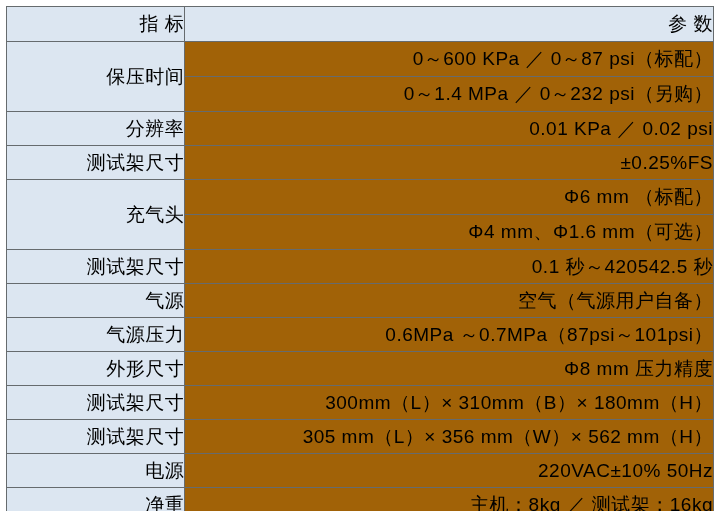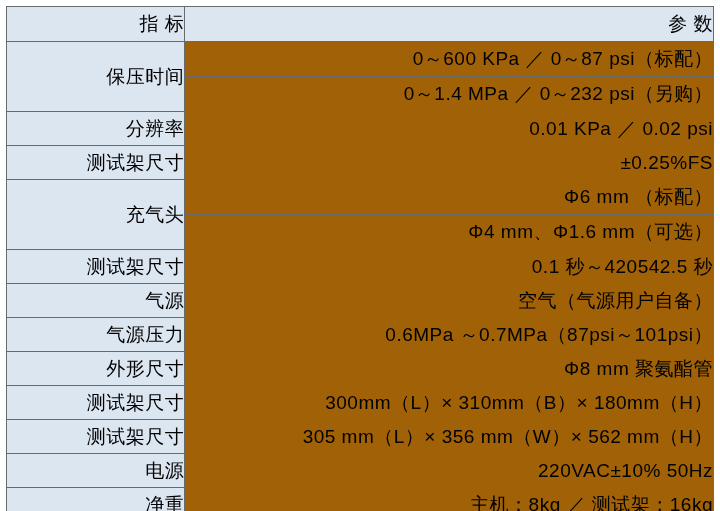--- a/index.html
+++ b/index.html
@@ -107,21 +107,21 @@
         <td class="value-cell">空气（气源用户自备）</td>
       </tr>
 
       <tr class="row-h">
         <td class="label-cell">气源压力</td>
         <td class="value-cell">0.6MPa ～0.7MPa（87psi～101psi）</td>
       </tr>
 
       <tr class="row-h">
         <td class="label-cell">外形尺寸</td>
-        <td class="value-cell">Φ8 mm 聚氨酯管</td>
+        <td class="value-cell">Φ8 mm 压力精度</td>
       </tr>
 
       <tr class="row-h">
         <td class="label-cell">测试架尺寸</td>
         <td class="value-cell">300mm（L）×  310mm（B）×  180mm（H）</td>
       </tr>
 
       <tr class="row-h">
         <td class="label-cell">测试架尺寸</td>
         <td class="value-cell">305 mm（L）×  356 mm（W）×  562 mm（H）</td>

